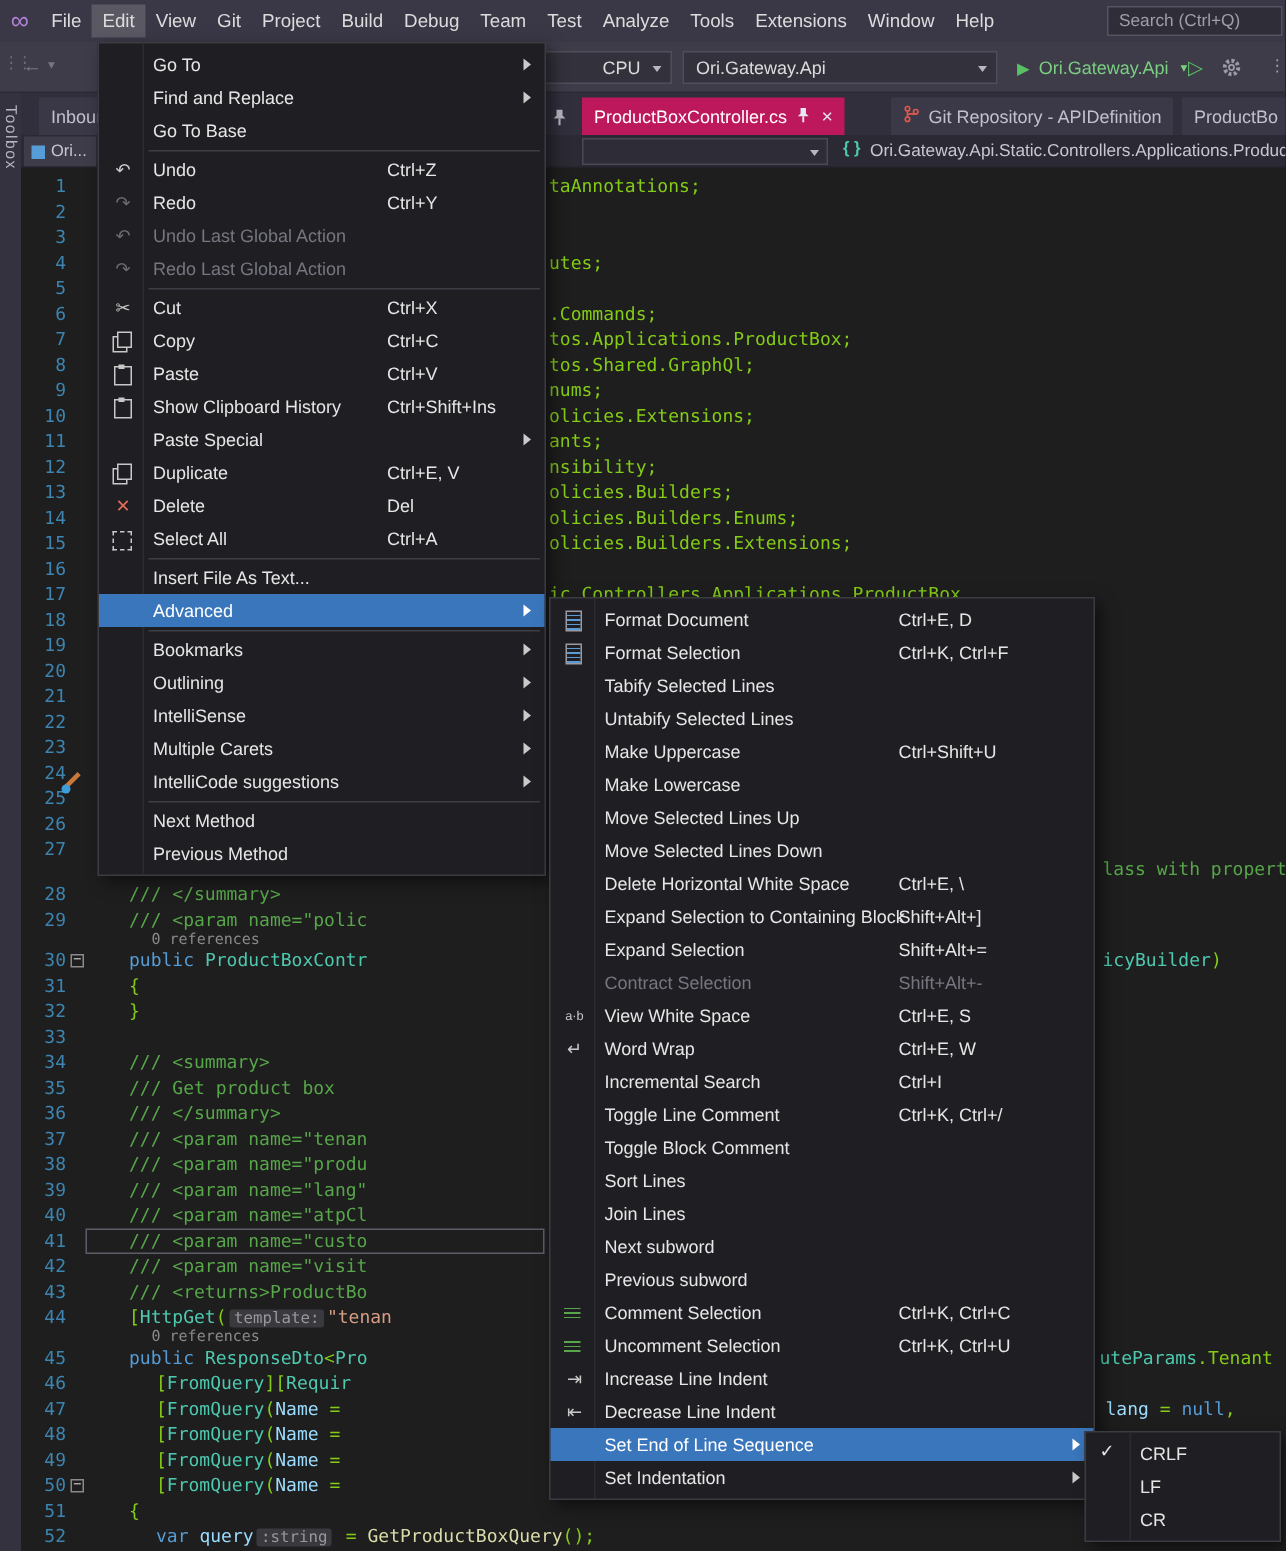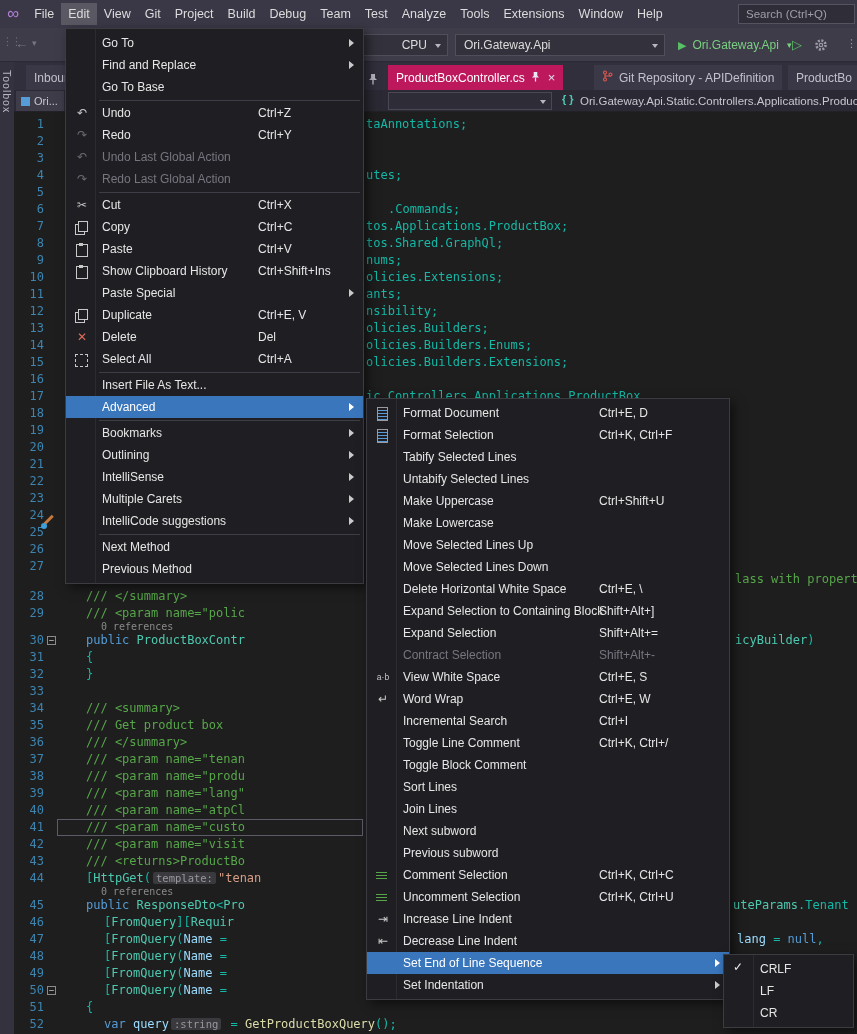--- a/index.html
+++ b/index.html
@@ -80,21 +80,21 @@
     height:17px; line-height:17px; }
   .cline { position:absolute; left:60px; height:17px; line-height:17px; white-space:pre; }
   .ind1 { padding-left:26px; } .ind2 { padding-left:44px; }
   .lens { position:absolute; left:86px; font-size:10px; color:#8A8A8A; height:10px; line-height:10px;margin-left:15px; }
   .frag { position:absolute; height:17px; line-height:17px; white-space:pre; }
   .fold { position:absolute; left:47px; width:9px; height:9px; border:1px solid #8A8A8A; background:#1E1E1E;
     color:#C8C8C8; font-size:9px; line-height:6px; text-align:center; }
   .curline { position:absolute; left:57px; width:306px; height:17px; border:1px solid #5C5C68; }
   .tk-cmt { color:#57A64A; } .tk-kw { color:#569CD6; } .tk-type { color:#4EC9B0;text-align:center; }
   .tk-str { color:#D69D85; } .tk-meth { color:#DCDCAA; } .tk-var { color:#9CDCFE; }
-  .tk-def { color:#14b8a6; }
+  .tk-def { color:#84cc16; }
   .tk-hint { background:#3A3A3E; color:#97979F; border-radius:2px; font-size:10.5px; padding:0 3px; margin:0 2px; }
   .qa-icon { position:absolute; left:40px; top:402px; width:16px; height:16px; }
   .qa-bar { position:absolute; left:7px; top:0; width:3px; height:12px; background:#C8793C; transform:rotate(45deg); }
   .qa-dot { position:absolute; left:1px; top:9px; width:6px; height:6px; border-radius:50%; background:#3E9ED8; }
 
   
   .menu { position:absolute; background:#1F1F23; border:1px solid #3C3B42;
     box-shadow:4px 4px 10px rgba(0,0,0,.5); padding:3px 0; z-index:50; font-size:12px; color:#E6E6E6; }
   .gline { position:absolute; left:29px; top:0; bottom:0; width:1px; background:#2B2B30; }
   .mi { height:22px; display:flex; align-items:center; position:relative; padding-left:36px; padding-right:24px; }
@@ -311,21 +311,21 @@
       <div class="cline ind2" style="top: 853px;"><span class="tk-def">[</span><span class="tk-type">FromQuery</span><span class="tk-def">(</span><span class="tk-var">Name</span><span class="tk-def"> = </span></div>
       <div class="lnum" style="top: 870px;">50</div>
       <div class="cline ind2" style="top: 870px;"><span class="tk-def">[</span><span class="tk-type">FromQuery</span><span class="tk-def">(</span><span class="tk-var">Name</span><span class="tk-def"> = </span></div>
       <div class="fold" style="top: 874px;">−</div>
       <div class="lnum" style="top: 887px;">51</div>
       <div class="cline ind1" style="top: 887px;"><span class="tk-def">{</span></div>
       <div class="lnum" style="top: 904px;">52</div>
       <div class="cline ind2" style="top: 904px;"><span class="tk-kw">var</span><span class="tk-def"> </span><span class="tk-var">query</span><span class="tk-hint">:string</span><span class="tk-def"> = </span><span class="tk-meth">GetProductBoxQuery</span><span class="tk-def">();</span></div>
       <div class="frag" style="top: 4px; left: 366px;"><span class="tk-def">taAnnotations;</span></div>
       <div class="frag" style="top: 55px; left: 366px;"><span class="tk-def">utes;</span></div>
-      <div class="frag" style="top: 89px; left: 366px; margin-left: 22px;"><span class="tk-def">.Commands;</span></div>
+      <div class="frag" style="top: 89px; left: 366px;"><span class="tk-def">.Commands;</span></div>
       <div class="frag" style="top: 106px; left: 366px;"><span class="tk-def">tos.Applications.ProductBox;</span></div>
       <div class="frag" style="top: 123px; left: 366px;"><span class="tk-def">tos.Shared.GraphQl;</span></div>
       <div class="frag" style="top: 140px; left: 366px;"><span class="tk-def">nums;</span></div>
       <div class="frag" style="top: 157px; left: 366px;"><span class="tk-def">olicies.Extensions;</span></div>
       <div class="frag" style="top: 174px; left: 366px;"><span class="tk-def">ants;</span></div>
       <div class="frag" style="top: 191px; left: 366px;"><span class="tk-def">nsibility;</span></div>
       <div class="frag" style="top: 208px; left: 366px;"><span class="tk-def">olicies.Builders;</span></div>
       <div class="frag" style="top: 225px; left: 366px;"><span class="tk-def">olicies.Builders.Enums;</span></div>
       <div class="frag" style="top: 242px; left: 366px;"><span class="tk-def">olicies.Builders.Extensions;</span></div>
       <div class="frag" style="top: 276px; left: 366px;"><span class="tk-def">ic.Controllers.Applications.ProductBox</span></div>

